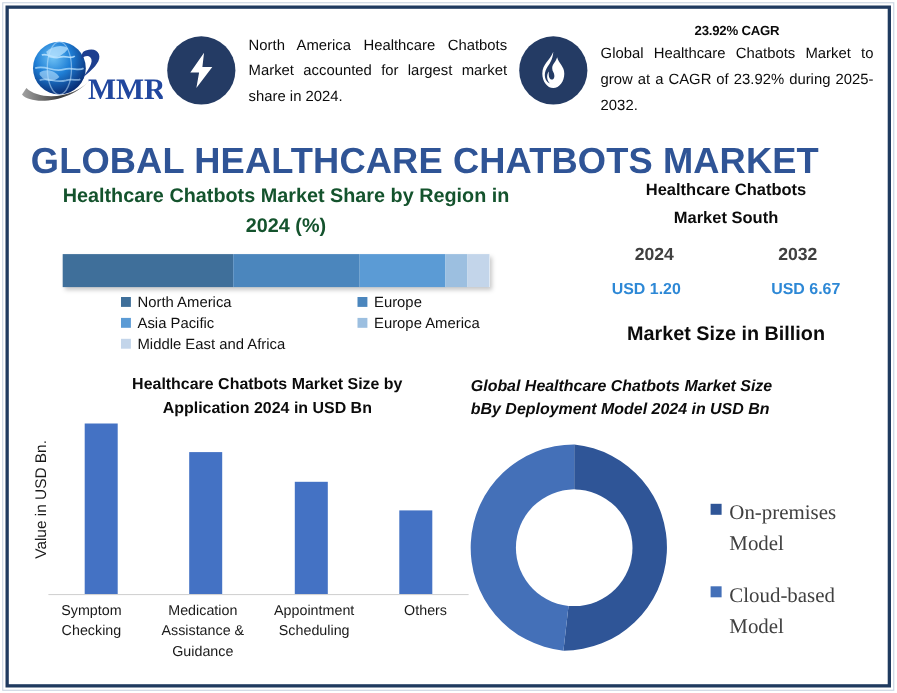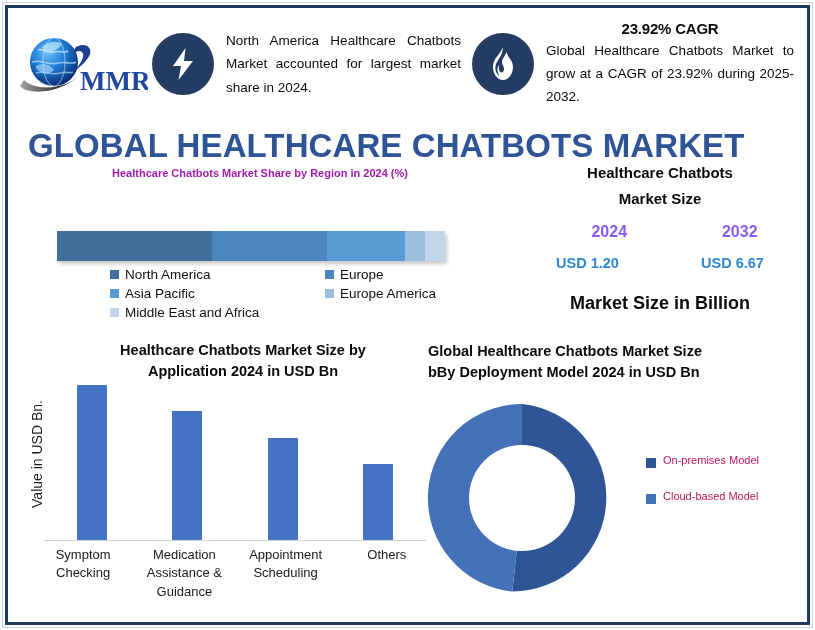--- a/index.html
+++ b/index.html
@@ -72,21 +72,21 @@
     font-size: 13.5px;
     color: #0b0b0b;
     line-height: 1.72;
     text-align: justify;
     text-align-last: left;
     width: 235px;
     font-family: "Liberation Sans", sans-serif;
   }
   .hdr-text.b2txt { width: 248px; }
   .cagr-title {
-    font-size: 15px;
+    font-size: 12px;
     font-weight: bold;
     color: #0b0b0b;
     text-align: center;
     margin-bottom: 2px;
     letter-spacing: -0.2px;
   }
 
   
   .main-title {
     position: absolute;
@@ -99,23 +99,23 @@
     white-space: nowrap;
   }
 
   
   .region-panel {
     position: absolute;
     left: 10px; top: 165px;
     width: 500px; height: 160px;
   }
   .panel-title {
-    font-size: 11px;
-    font-weight: bold;
-    color: #a21caf;
+    font-size: 18px;
+    font-weight: bold;
+    color: #14532d;
     text-align: center;
     line-height: 1.5;
     width: 420px;
     margin: 0 auto;
   }
   .stacked-bar {
     position: absolute;
     left: 47px;
     top: 66px;
     width: 388px;
@@ -157,25 +157,25 @@
     text-align: center;
   }
   .size-title {
     font-size: 15px;
     font-weight: bold;
     color: #0b0b0b;
     line-height: 1.7;
   }
   .size-years {
     display: flex;
-    justify-content: flex-end;
+    justify-content: center;
     margin-top: 12px;
     font-size: 16px;
     font-weight: bold;
-    color: #8b5cf6;
+    color: #404040;
   }
   .size-years > div { width: 45%; }
   .size-values {
     display: flex;
     justify-content: space-around;
     margin-top: 14px;
     font-size: 14.5px;
     font-weight: bold;
     color: #2d88d6;
   }
@@ -273,32 +273,34 @@
   .donut-title {
     position: absolute;
     left: 10px;
     top: 3px;
     width: 350px;
     text-align: left;
     font-size: 14.5px;
     font-weight: bold;
     color: #0b0b0b;
     line-height: 1.45;
+    font-style: italic;
   }
   .donut-svg {
     position: absolute;
     left: 4px;
     top: 60px;
   }
   .donut-legend {
     position: absolute;
     left: 228px;
     top: 115px;
-    font-size: 11px;
-    color: #be185d;
+    font-size: 19px;
+    color: #404040;
+    font-family: Liberation Serif, serif;
   }
   .dleg-item {
     display: flex;
     align-items: flex-start;
     margin-bottom: 20px;
   }
   .dleg-swatch {
     width: 10px; height: 10px;
     margin-right: 7px;
     margin-top: 5px;
@@ -404,21 +406,21 @@
           <span class="leg-swatch" style="background:#c3d5ea;"></span>
           <span>Middle East and Africa</span>
         </div>
       </div>
     </div>
   </div>
 
   <div class="size-panel">
     <div class="size-title">
       <div>Healthcare Chatbots</div>
-      <div>Market Size</div>
+      <div>Market South</div>
     </div>
     <div class="size-years">
       <div>2024</div>
       <div>2032</div>
     </div>
     <div class="size-values">
       <div>USD 1.20</div>
       <div>USD 6.67</div>
     </div>
     <div class="size-footer">Market Size in Billion</div>

